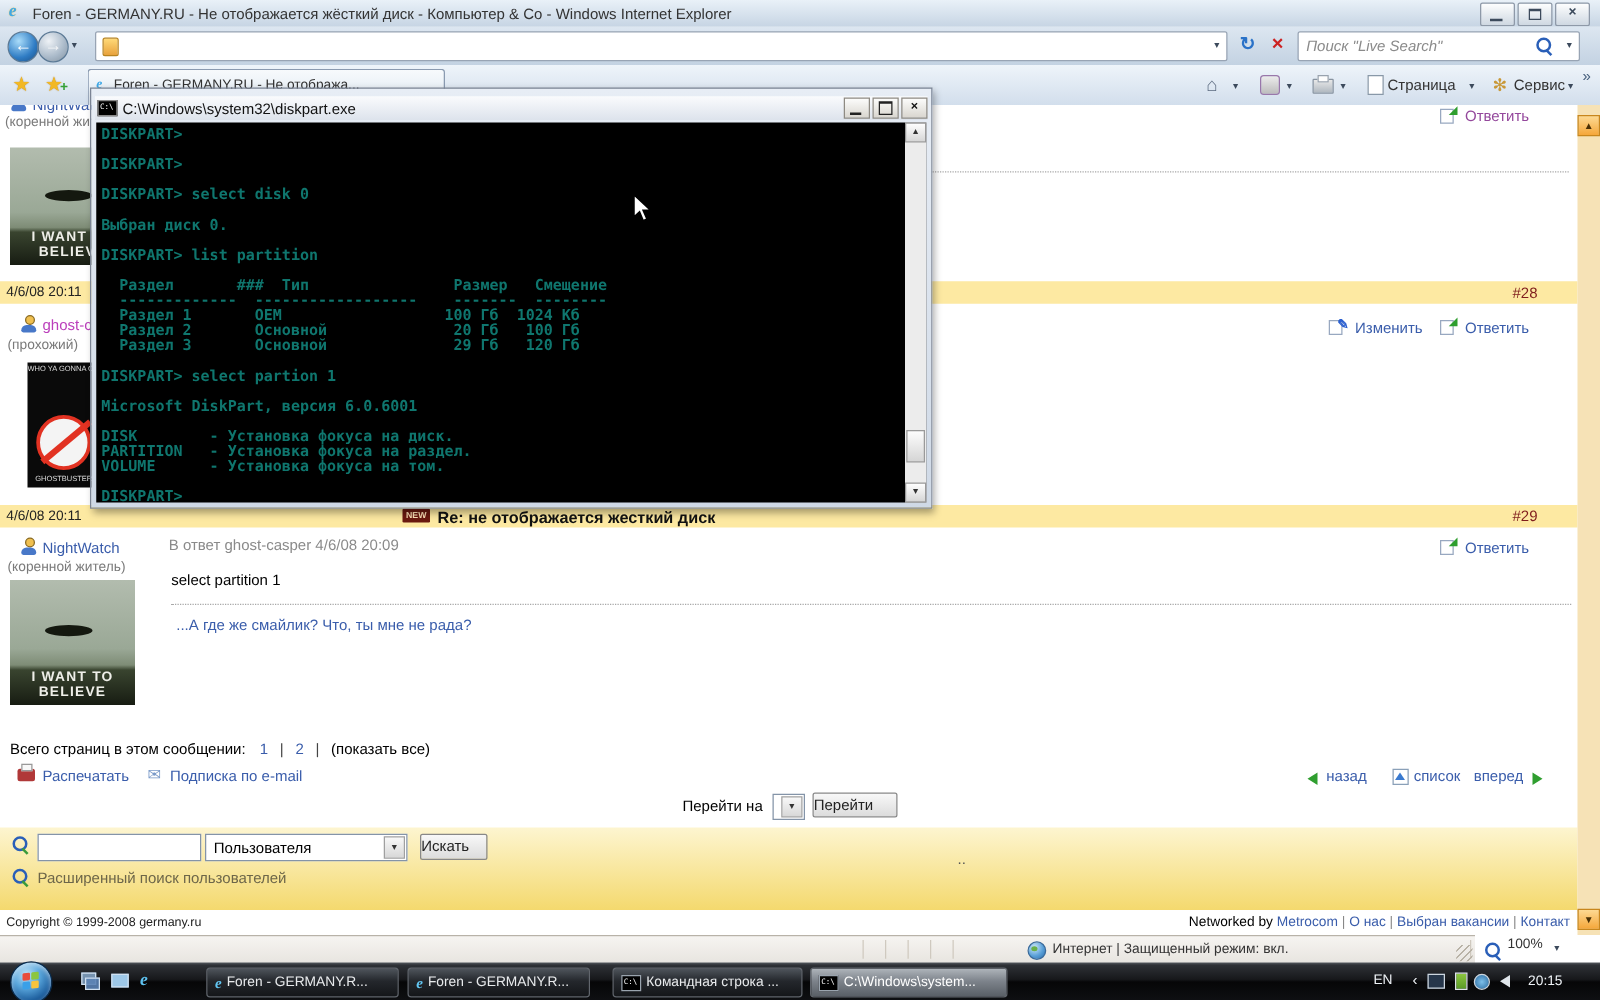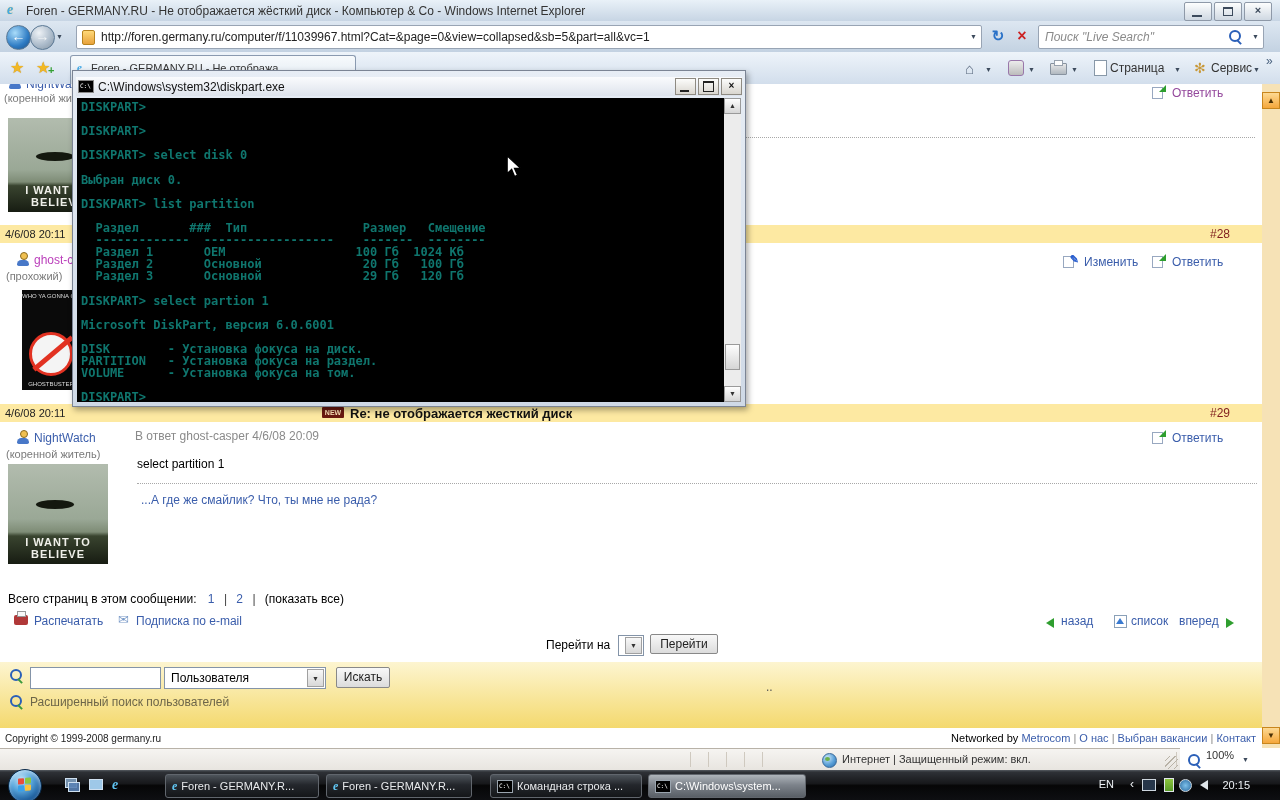--- a/index.html
+++ b/index.html
@@ -106,21 +106,21 @@
                  border-left:4px solid transparent;border-right:4px solid transparent;border-bottom:6px solid #3a7ad0}
   .printico{position:absolute;width:14px;height:10px;background:#b03838;border-radius:2px}
   .printico::before{content:"";position:absolute;left:3px;top:-4px;width:7px;height:4px;background:#f8f8f8;border:1px solid #999}
   .env{font-size:13px;color:#7a9ac8}
   .psep{margin:0 6px;color:#444}
   .selbox{position:absolute;background:#fff;border:1px solid #8494a8}
   .selarrow{position:absolute;right:1px;top:1px;bottom:1px;width:15px;
             background:linear-gradient(#f8f8f8,#d8d8d8);border:1px solid #a0a0a0;
             text-align:center;font-size:7px;line-height:16px;color:#333}
   .btn{background:linear-gradient(#f8f8f8,#dcdcdc);border:1px solid #888;border-radius:2px;
-       font-size:12px;text-align:center;color:#222}
+       font-size:12px;color:#222}
   .spanel{background:linear-gradient(#fdf5d0,#f4d96e);border-bottom:1px solid #d8b94e}
   .finput{background:#fff;border:1px solid #8494a8}
   .pfooter{background:#fff;font-size:11px}
   .pgsb{position:absolute;left:1262px;top:0;width:18px;height:664px;background:#f6e2b6}
   .sbbtn{position:absolute;left:0;width:18px;height:17px;background:linear-gradient(#fdd992,#f5a73b);
          border:1px solid #c8861d;text-align:center;font-size:8px;line-height:16px;color:#4a3005;box-sizing:border-box}
 
   
   .statusbar{position:absolute;left:0;top:748px;width:1180px;height:22px;
              background:linear-gradient(#f6f4f1,#e7e4df);border-top:1px solid #b8b2a8}
@@ -206,21 +206,20 @@
         <span class="wbtn">×</span>
       </span>
     </div>
 
     <div class="addrrow">
       <span class="navbtn back">←</span>
       <span class="navbtn fwd">→</span>
       <span class="ddsm">▼</span>
       <span class="urlbox">
         <span class="favico"></span>
-        <input class="urlinput" value="http://foren.germany.ru/computer/f/11039967.html?Cat=&amp;page=0&amp;view=collapsed&amp;sb=5&amp;part=all&amp;vc=1" style="">
         <span class="urldd">▼</span>
       </span>
       <span class="rsbtn refresh">↻</span>
       <span class="rsbtn stop">×</span>
       <span class="searchbox">
         <input class="searchinput" placeholder="Поиск &quot;Live Search&quot;" style="">
         <span class="mag b"></span>
         <span class="sdd">▼</span>
       </span>
     </div>

